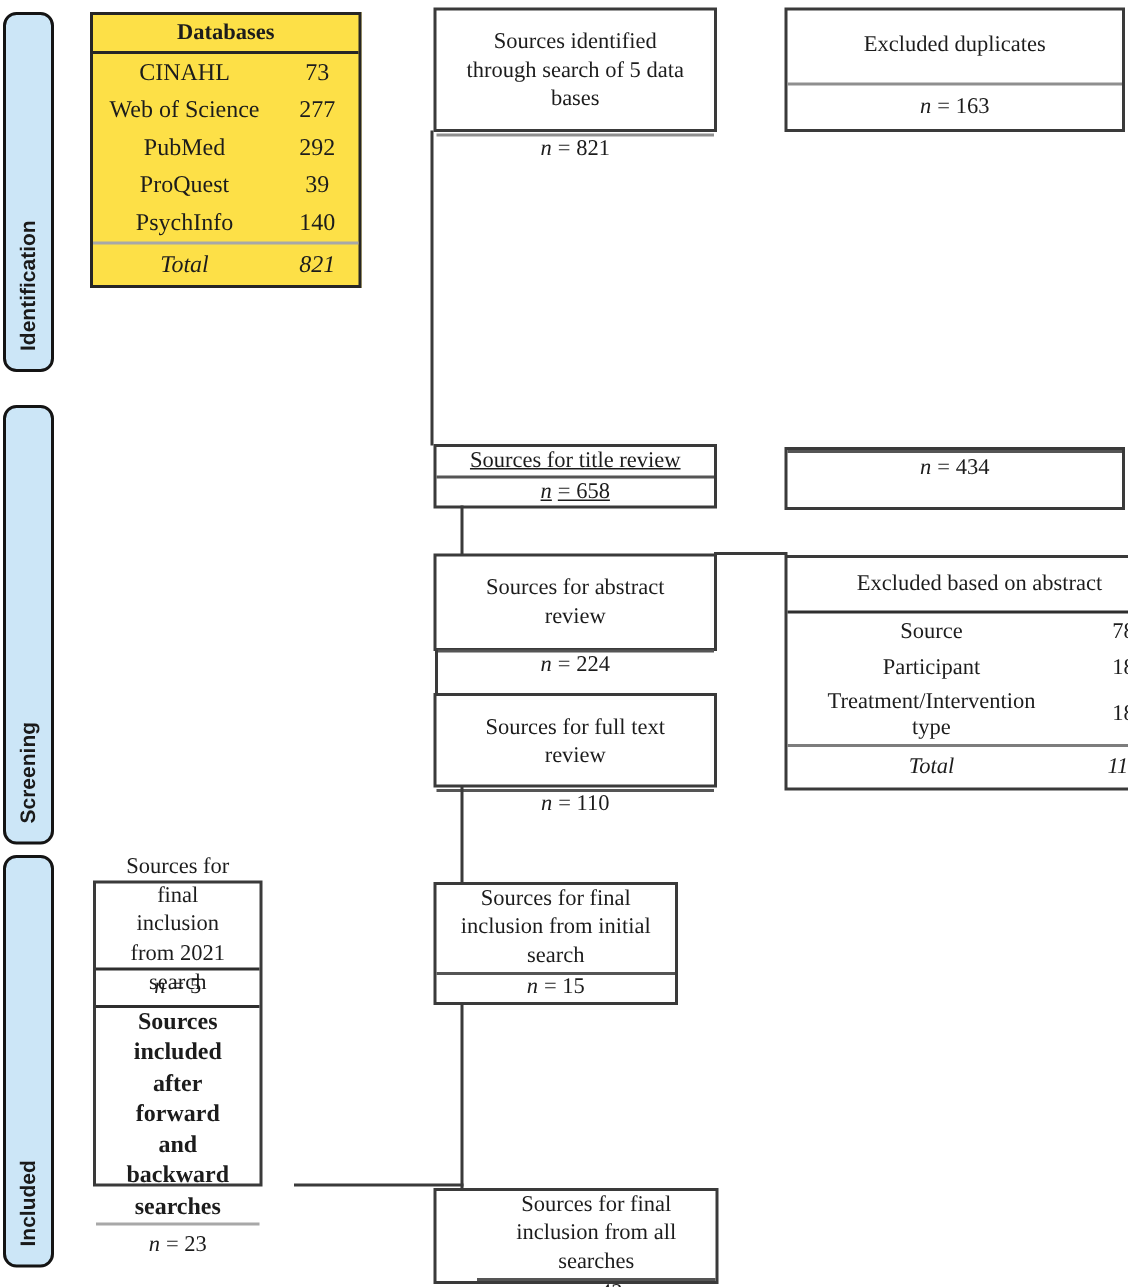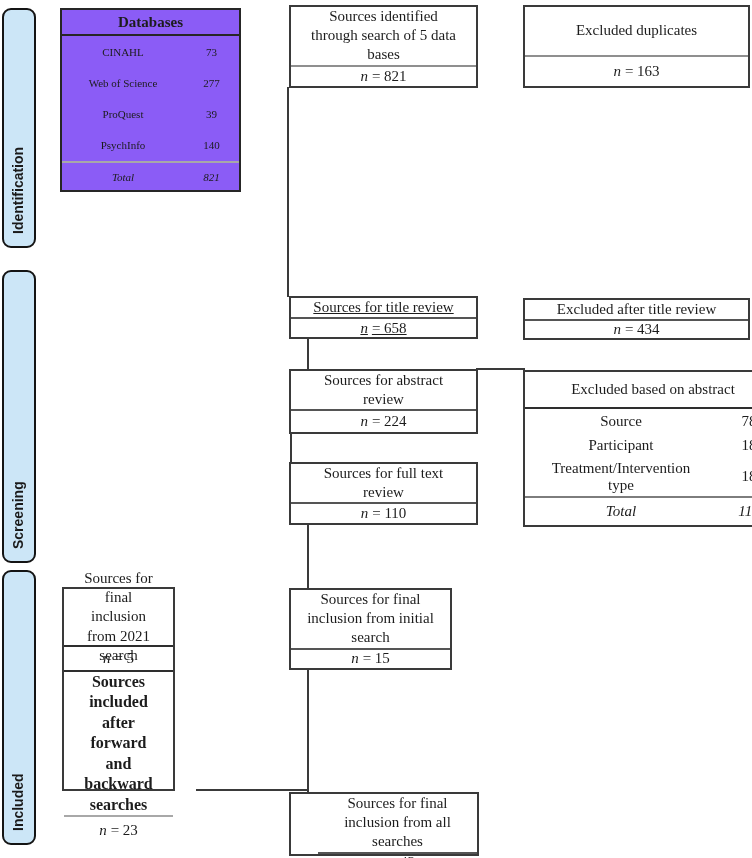--- a/index.html
+++ b/index.html
@@ -17,41 +17,41 @@
   }
   
   .fbox{
     position:absolute;box-sizing:border-box;background:#fff;
     border:2px solid #3a3a3a;display:flex;flex-direction:column;
   }
   .fbox-label{
     flex:1;display:flex;align-items:center;justify-content:center;
     text-align:center;font-size:15px;line-height:1.28;
   }
-  .pad-lg{padding:0 17px;}
+  .pad-lg{padding:12px 17px;}
   .pad-md{padding:0 10px;}
   .fbox-n{
     display:flex;align-items:center;justify-content:center;
     font-size:15px;border-top:2px solid #555;
   }
   .div-gray{border-top:2px solid #8f8f8f;}
   .div-light{border-top:2px solid #a8a8a8;}
   .nvar{font-style:italic;margin-right:4px;}
   
   .db-table{
     position:absolute;left:60px;top:8px;width:181px;height:184px;
-    box-sizing:border-box;border:2px solid #262626;background:#8b5cf6;
+    box-sizing:border-box;border:2px solid #262626;background:#fde047;
     display:flex;flex-direction:column;
   }
   .db-header{
     height:24px;border-bottom:2px solid #262626;font-weight:bold;
     display:flex;align-items:center;justify-content:center;font-size:15px;
   }
   .db-rows{flex:1;display:flex;flex-direction:column;}
-  .db-row{flex:1;display:flex;align-items:center;font-size:11px;justify-content:center;}
+  .db-row{flex:1;display:flex;align-items:center;font-size:16px;justify-content:center;}
   .db-name{flex:1;text-align:center;}
   .db-count{width:55px;text-align:center;}
   .db-total{flex:none;height:27px;border-top:2px solid #a8a8a8;font-style:italic;}
   
   .ex-table{left:523px;top:370px;width:260px;height:157px;}
   .ex-header{
     height:35px;display:flex;align-items:center;justify-content:center;
     font-size:15px;
   }
   .ex-rows{flex:1;display:flex;flex-direction:column;border-top:2px solid #2e2e2e;}
@@ -85,20 +85,24 @@
     <div class="db-rows">
       <div class="db-row">
         <span class="db-name">CINAHL</span>
         <span class="db-count">73</span>
       </div>
       <div class="db-row">
         <span class="db-name">Web of Science</span>
         <span class="db-count">277</span>
       </div>
       <div class="db-row">
+        <span class="db-name">PubMed</span>
+        <span class="db-count">292</span>
+      </div>
+      <div class="db-row">
         <span class="db-name">ProQuest</span>
         <span class="db-count">39</span>
       </div>
       <div class="db-row">
         <span class="db-name">PsychInfo</span>
         <span class="db-count">140</span>
       </div>
     </div>
     <div class="db-row db-total">
       <span class="db-name">Total</span>
@@ -156,21 +160,20 @@
 
   <div class="fbox" style="left:523px;top:5px;width:227px;height:83px;">
     <div class="fbox-label">Excluded duplicates</div>
     <div class="fbox-n div-gray" style="height:29px;">
       <span class="nvar">n</span>
       <span>= 163</span>
     </div>
   </div>
 
   <div class="fbox" style="left:523px;top:298px;width:227px;height:42px;">
-    <div class="fbox-label">Excluded after title review</div>
     <div class="fbox-n" style="height:21px;">
       <span class="nvar">n</span>
       <span>= 434</span>
     </div>
   </div>
 
   <div class="fbox ex-table">
     <div class="ex-header">Excluded based on abstract</div>
     <div class="ex-rows">
       <div class="ex-row">

